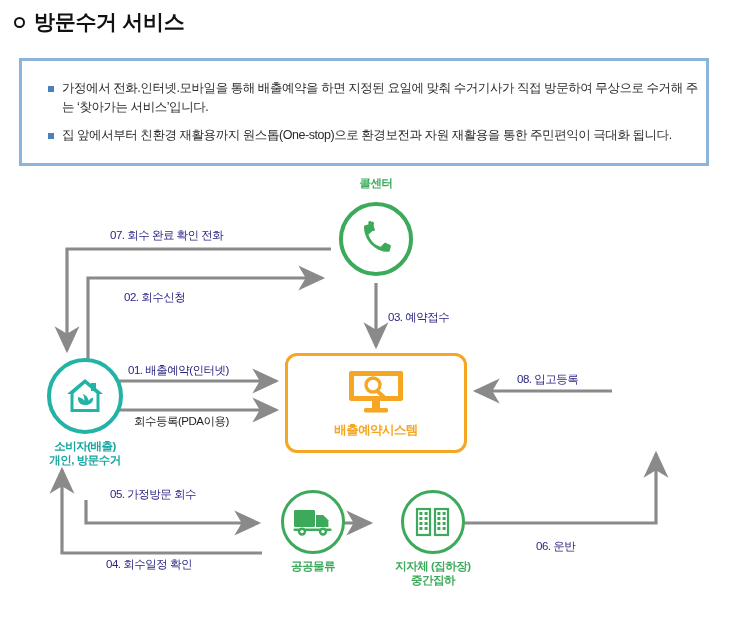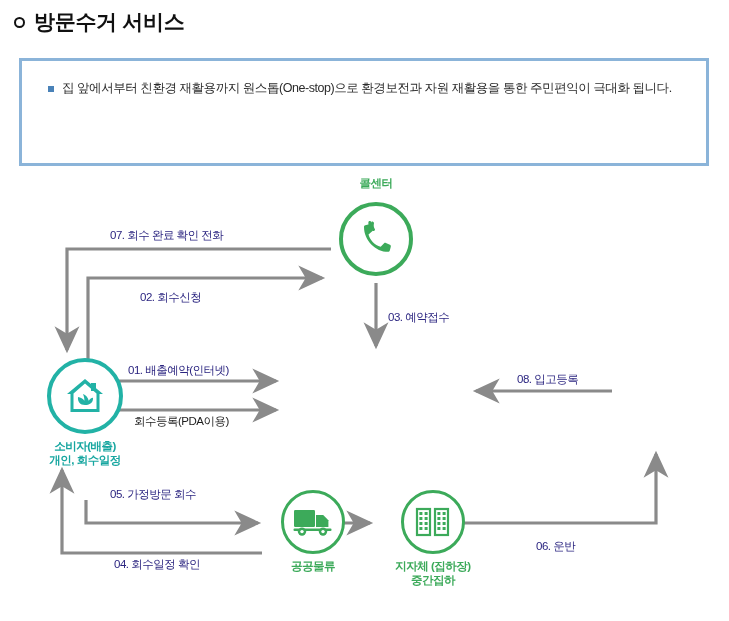--- a/index.html
+++ b/index.html
@@ -112,20 +112,24 @@
 
 <div id="page-title">
   <span class="ring"></span>
   <span>방문수거 서비스</span>
 </div>
 
 <div id="info-box">
   <ul>
     <li>
       <span class="sq"></span>
+      <span>가정에서 전화.인터넷.모바일을 통해 배출예약을 하면 지정된 요일에 맞춰 수거기사가 직접 방문하여 무상으로 수거해 주는 ‘찾아가는 서비스’입니다.</span>
+    </li>
+    <li>
+      <span class="sq"></span>
       <span>집 앞에서부터 친환경 재활용까지 원스톱(One-stop)으로 환경보전과 자원 재활용을 통한 주민편익이 극대화 됩니다.</span>
     </li>
   </ul>
 </div>
 
 <div id="diagram">
 
   <svg id="wires" viewBox="0 0 729 443">
     <defs>
       <marker id="ah" markerWidth="9" markerHeight="9" refX="7.4" refY="4.5" orient="auto">
@@ -176,24 +180,37 @@
         <g fill="#22b2a6">
           <path d="M24 7 L42 22 L38.5 22 L38.5 40 L9.5 40 L9.5 22 L6 22 Z
                    M24 11.5 L12.5 21.5 L12.5 37 L35.5 37 L35.5 21.5 Z"></path>
           <rect x="30" y="11" width="5" height="8"></rect>
           <path d="M24 33c-5 0-7.5-3.5-7.0-8.0 2.6.3 5.0 1.6 6.4 3.8 0-2.6-.5-4.9-1.5-6.9 3.0 1.1 5.2 3.6 5.8 6.8.9-1.6 2.4-2.7 4.3-3.0.3 4.3-2.4 7.3-8.0 7.3z"></path>
         </g>
       </svg>
     </div>
     <div class="node-label">
       <span>소비자(배출)</span><br>
-      <span>개인, 회수일정</span>
-    </div>
-  </div>
-
+      <span>개인, 방문수거</span>
+    </div>
+  </div>
+
+  <div id="node-system">
+    <svg width="58" height="50" viewBox="0 0 58 50">
+      <g fill="#f5a623">
+        <path d="M4 3h50a2 2 0 0 1 2 2v26a2 2 0 0 1-2 2H4a2 2 0 0 1-2-2V5a2 2 0 0 1 2-2z
+                 M7 8v20h44V8z"></path>
+        <rect x="25" y="33" width="8" height="7"></rect>
+        <rect x="17" y="40" width="24" height="4.5" rx="1.6"></rect>
+        <circle cx="26" cy="17" r="7" fill="none" stroke="#f5a623" stroke-width="3.4"></circle>
+        <rect x="31.5" y="21.5" width="11" height="4" rx="2" transform="rotate(42 31.5 21.5)"></rect>
+      </g>
+    </svg>
+    <div class="sys-label">배출예약시스템</div>
+  </div>
 
 
   <div class="node" id="node-truck">
     <div class="circle">
       <svg width="40" height="34" viewBox="0 0 40 34">
         <g fill="#3caa5a">
           <rect x="1" y="5" width="21" height="17" rx="1.2"></rect>
           <path d="M23 10h7.2l5.2 5.2V22H23z"></path>
           <rect x="0.5" y="23.5" width="38" height="2.4" rx="1"></rect>
           <circle cx="9" cy="26.6" r="4.2"></circle>
@@ -233,22 +250,22 @@
         </g>
       </svg>
     </div>
     <div class="node-label">
       <span>지자체 (집하장)</span><br>
       <span>중간집하</span>
     </div>
   </div>
 
   <div class="edge-label" style="left:110px;top:50px;">07. 회수 완료 확인 전화</div>
-  <div class="edge-label" style="left:124px;top:112px;margin-left:16px;">02. 회수신청</div>
+  <div class="edge-label" style="left:124px;top:112px;">02. 회수신청</div>
   <div class="edge-label" style="left:388px;top:132px;">03. 예약접수</div>
   <div class="edge-label" style="left:128px;top:185px;">01. 배출예약(인터넷)</div>
   <div class="edge-label black" style="left:134px;top:236px;">회수등록(PDA이용)</div>
   <div class="edge-label" style="left:110px;top:309px;">05. 가정방문 회수</div>
-  <div class="edge-label" style="left:106px;top:379px;margin-left:8px;">04. 회수일정 확인</div>
+  <div class="edge-label" style="left:106px;top:379px;">04. 회수일정 확인</div>
   <div class="edge-label" style="left:536px;top:361px;">06. 운반</div>
   <div class="edge-label" style="left:517px;top:194px;">08. 입고등록</div>
 
 </div>
 
 </body></html>

